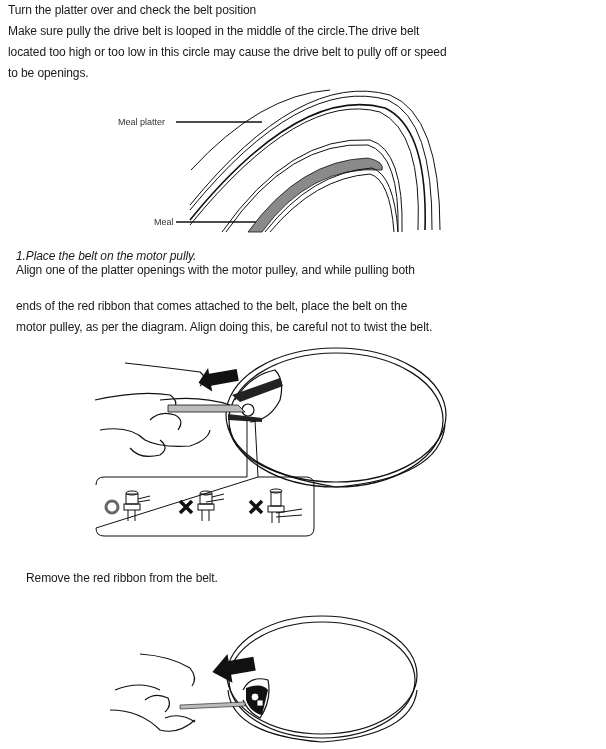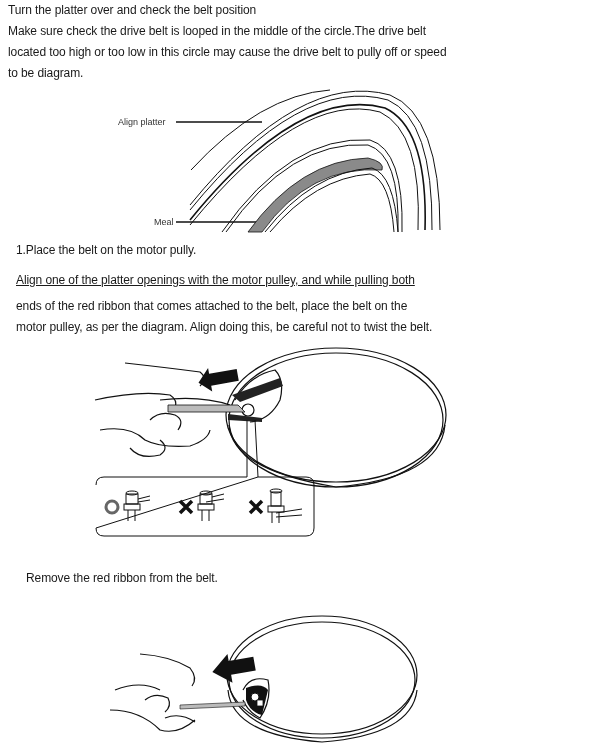--- a/index.html
+++ b/index.html
@@ -6,25 +6,25 @@
     body { width: 606px; height: 749px; position: relative; overflow: hidden;
            font-family: "Liberation Sans", "DejaVu Sans", sans-serif; color: #1a1a1a; }
     .txt { position: absolute; font-size: 12px; line-height: 21px; white-space: nowrap; letter-spacing: -0.1px; }
     .label { position: absolute; font-size: 9px; color: #333; font-family: "Liberation Sans", sans-serif; white-space: nowrap; }
     svg { position: absolute; }
   </style>
 </head>
 <body>
 
 <div class="txt" style="left:8px; top:0px;">Turn the platter over and check the belt position</div>
-<div class="txt" style="left:8px; top:21px;">Make sure check the drive belt is looped in the middle of the circle.The drive belt</div>
+<div class="txt" style="left:8px; top:21px;">Make sure pully the drive belt is looped in the middle of the circle.The drive belt</div>
 <div class="txt" style="left:8px; top:42px;">located too high or too low in this circle may cause the drive belt to pully off or speed</div>
-<div class="txt" style="left:8px; top:63px;">to be diagram.</div>
+<div class="txt" style="left:8px; top:63px;">to be openings.</div>
 
-<div class="label" style="left:118px; top:117px;">Align platter</div>
+<div class="label" style="left:118px; top:117px;">Meal platter</div>
 <div class="label" style="left:154px; top:217px;">Meal</div>
 <svg width="606" height="240" style="left:0; top:0;" viewBox="0 0 606 240">
   <g fill="none" stroke="#111" stroke-width="1">
 
     <line x1="176" y1="122" x2="262" y2="122" stroke-width="1.5"></line>
     <line x1="176" y1="222" x2="262" y2="222" stroke-width="1.5"></line>
 
     <path d="M191 170 Q260 95 330 90"></path>
     <path d="M190 205 Q300 70 390 95 Q440 115 440 230"></path>
     <path d="M190 210 Q300 75 388 100 Q433 120 432 230"></path>
@@ -35,22 +35,22 @@
     <path d="M226 232 Q290 140 368 145 Q400 155 398 232"></path>
   </g>
 
   <path d="M248 232 Q300 160 368 158 Q385 162 382 170 Q310 165 262 232 Z" fill="#8a8a8a" stroke="#111" stroke-width="0.8"></path>
   <g fill="none" stroke="#111" stroke-width="1">
     <path d="M265 232 Q312 172 372 168 Q394 175 398 232"></path>
     <path d="M270 232 Q315 178 370 174 Q390 180 394 232"></path>
   </g>
 </svg>
 
-<div class="txt" style="left:16px; top:240px;">1.Place the belt on the motor pully.</div>
-<div class="txt" style="left:16px; top:270px;text-decoration:underline;">Align one of the platter openings with the motor pulley, and while pulling both</div>
+<div class="txt" style="left:16px; top:246px;font-style:italic;">1.Place the belt on the motor pully.</div>
+<div class="txt" style="left:16px; top:260px;">Align one of the platter openings with the motor pulley, and while pulling both</div>
 <div class="txt" style="left:16px; top:296px;text-align:right;">ends of the red ribbon that comes attached to the belt, place the belt on the</div>
 <div class="txt" style="left:16px; top:317px;">motor pulley, as per the diagram. Align doing this, be careful not to twist the belt.</div>
 
 <svg width="606" height="210" style="left:0; top:340px;" viewBox="0 340 606 210">
   <g fill="none" stroke="#111" stroke-width="1.2">
 
     <ellipse cx="336" cy="415" rx="110" ry="67"></ellipse>
     <ellipse cx="336" cy="420" rx="107" ry="67"></ellipse>
     <path d="M229 425 Q232 470 336 487 Q440 478 445 425"></path>
 

